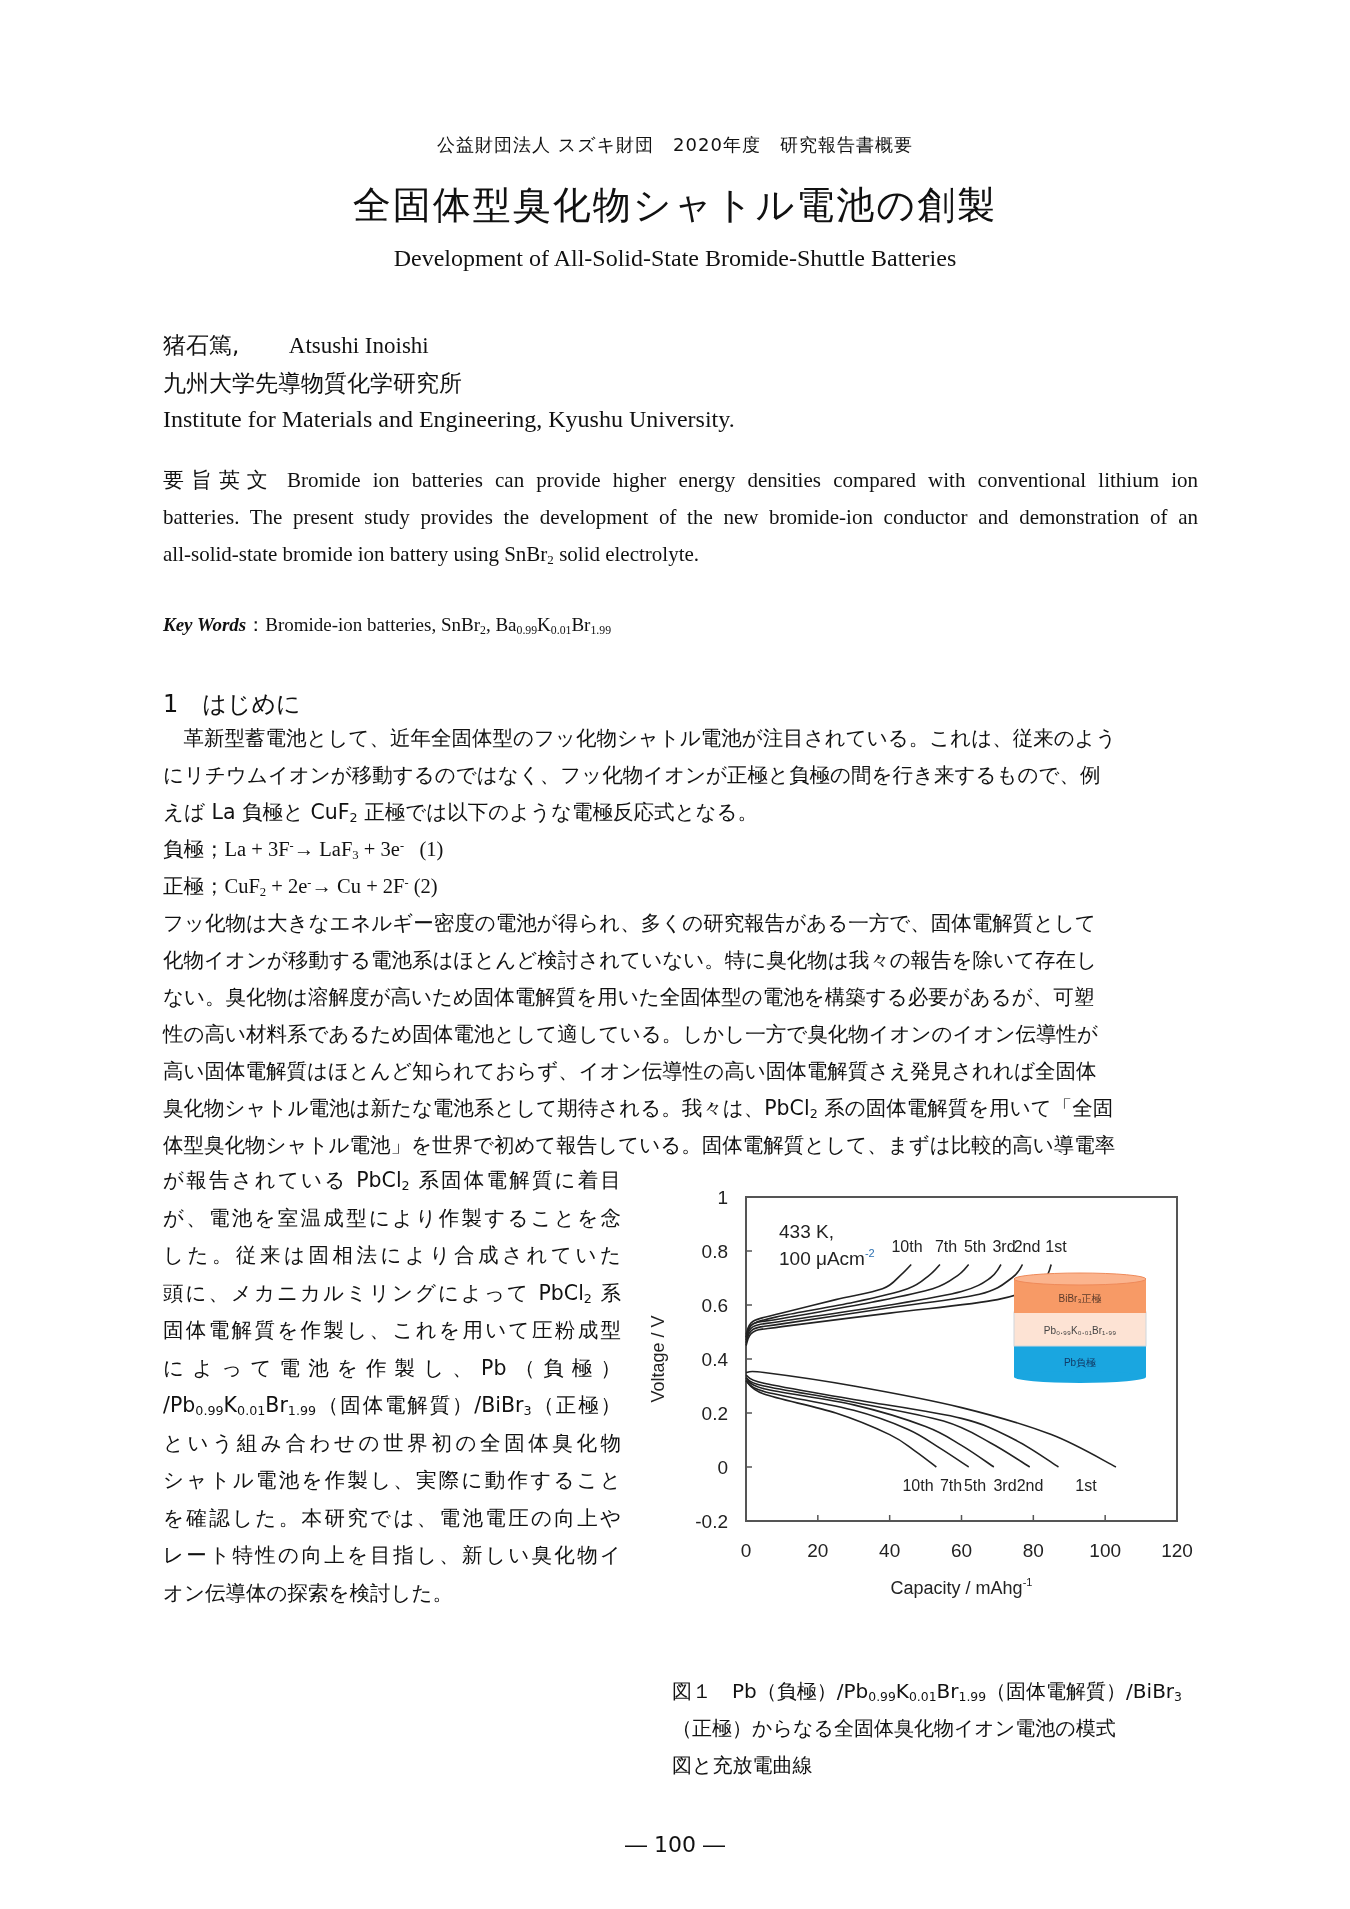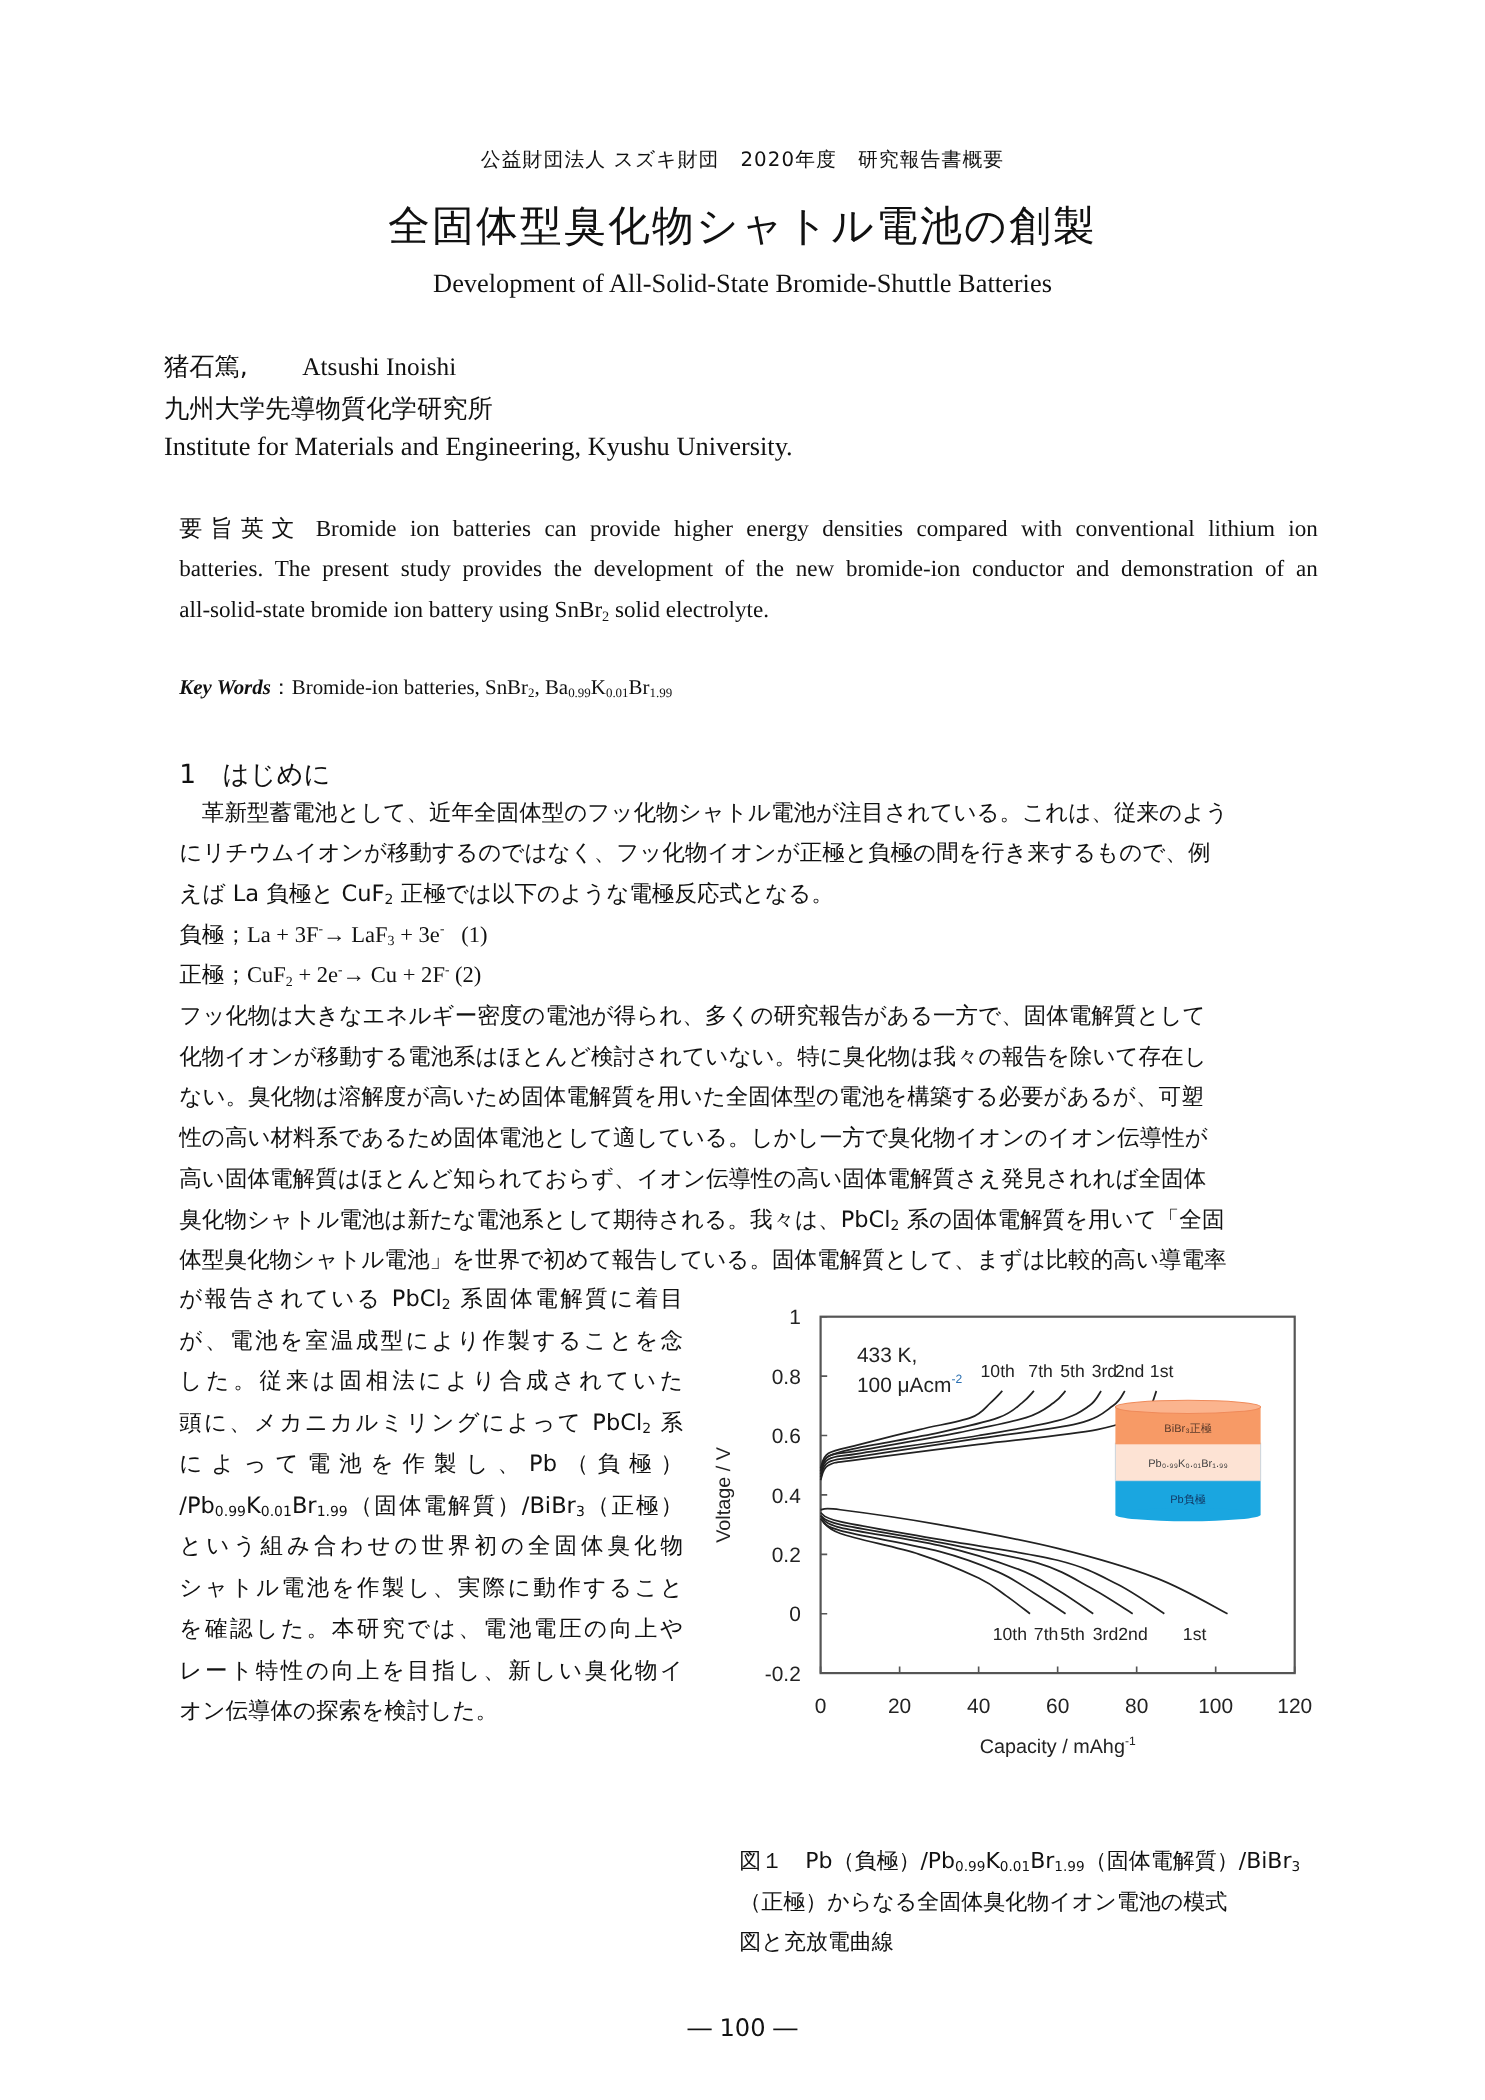--- a/index.html
+++ b/index.html
@@ -3,21 +3,21 @@
 <meta charset="utf-8">
 <style>
   html, body { margin:0; padding:0; background:#ffffff; }
   body { width:1350px; height:1909px; position:relative; color:#111; font-family:"Liberation Serif", serif; overflow:hidden; }
   .jp { font-family:"DejaVu Sans", sans-serif; }
   .abs { position:absolute; }
   .header { position:absolute; left:0; width:1350px; text-align:center; }
   #hdr-line { top:133px; font-size:18px; letter-spacing:1px; }
   #hdr-title { top:180px; font-size:38px; letter-spacing:2px; }
   #hdr-en { top:245px; font-size:24px; font-family:"Liberation Serif", serif; }
-  .author { left:149px; font-size:23px; }
+  .author { left:163px; font-size:23px;margin-top:12px; }
   .abstract { left:163px; width:1035px; font-size:21px; line-height:37px; text-align:justify; }
   .kw { left:163px; top:612px; font-size:19px; }
   .kw b { font-style:italic; }
   .sec { left:163px; top:688px; font-size:24px; }
   .body { left:163px; width:1035px; font-size:20.5px; line-height:37px; text-align:justify; }
   .line { display:block; white-space:nowrap; height:37px; }
   .left-col { left:163px; width:458px; font-size:20.5px; line-height:37.5px; }
   .left-col .line { text-align:justify; text-align-last:justify; height:37.5px; }
   .left-col .line.last { text-align-last:left; }
   sub { font-size:0.62em; vertical-align:-0.25em; line-height:0; }
@@ -68,20 +68,21 @@
   <span class="line">高い固体電解質はほとんど知られておらず、イオン伝導性の高い固体電解質さえ発見されれば全固体</span>
   <span class="line"><span>臭化物シャトル電池は新たな電池系として期待される。我々は、PbCl</span><sub>2</sub><span> 系の固体電解質を用いて「全固</span></span>
   <span class="line">体型臭化物シャトル電池」を世界で初めて報告している。固体電解質として、まずは比較的高い導電率</span>
 </div>
 
 <div class="abs left-col jp" style="top:1162px;">
   <span class="line"><span>が報告されている PbCl</span><sub>2</sub><span> 系固体電解質に着目</span></span>
   <span class="line">が、電池を室温成型により作製することを念</span>
   <span class="line">した。従来は固相法により合成されていた</span>
   <span class="line"><span>頭に、メカニカルミリングによって PbCl</span><sub>2</sub><span> 系</span></span>
+  <span class="line">固体電解質を作製し、これを用いて圧粉成型</span>
   <span class="line">によって電池を作製し、Pb（負極）</span>
   <span class="line"><span>/Pb</span><sub>0.99</sub><span>K</span><sub>0.01</sub><span>Br</span><sub>1.99</sub><span>（固体電解質）/BiBr</span><sub>3</sub><span>（正極）</span></span>
   <span class="line">という組み合わせの世界初の全固体臭化物</span>
   <span class="line">シャトル電池を作製し、実際に動作すること</span>
   <span class="line">を確認した。本研究では、電池電圧の向上や</span>
   <span class="line">レート特性の向上を目指し、新しい臭化物イ</span>
   <span class="line last">オン伝導体の探索を検討した。</span>
 </div>
 
 <div class="abs chart">

